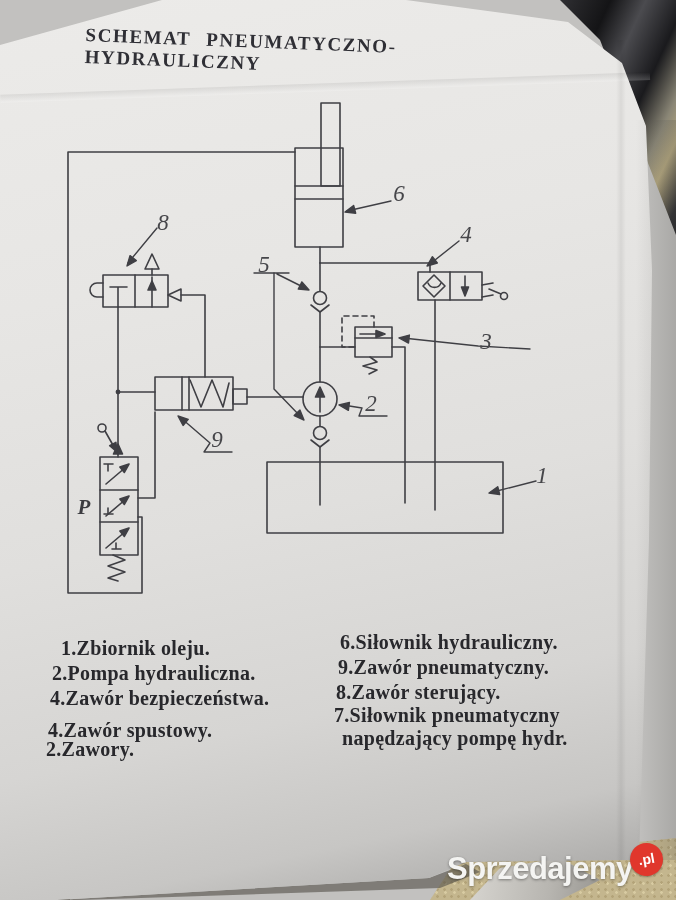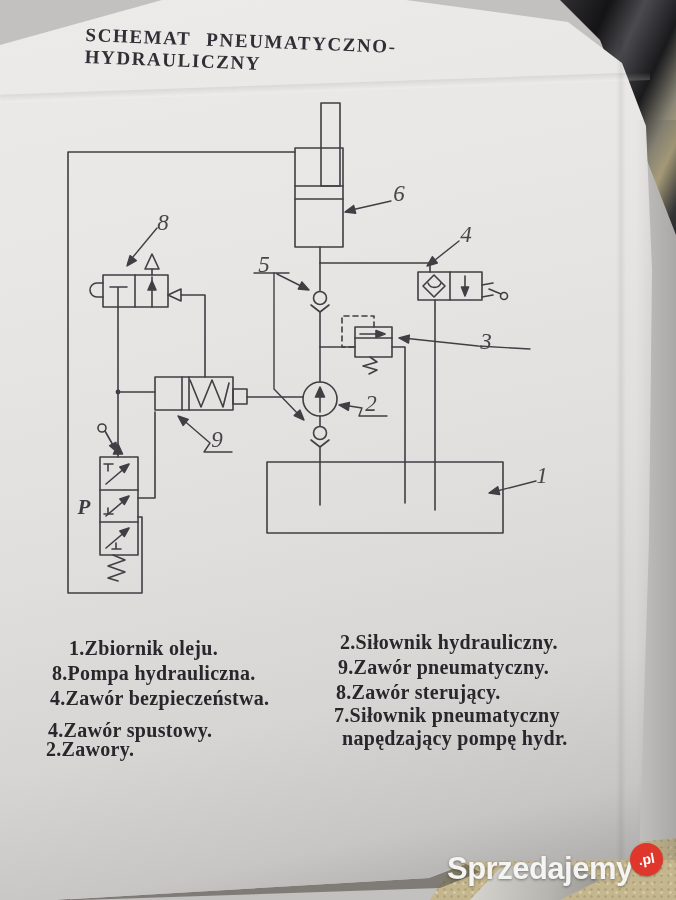--- a/index.html
+++ b/index.html
@@ -213,26 +213,26 @@
     <text class="num" x="466" y="242" text-anchor="middle">4</text>
     <text class="num" x="264" y="272" text-anchor="middle">5</text>
     <text class="num" x="486" y="349" text-anchor="middle">3</text>
     <text class="num" x="371" y="411" text-anchor="middle">2</text>
     <text class="num" x="217" y="447" text-anchor="middle">9</text>
     <text class="num" x="542" y="483" text-anchor="middle">1</text>
     <text class="pnum" x="84" y="514" text-anchor="middle">P</text>
   </g>
 </svg>
 
-<div class="abs leg" style="left:69px;top:637px">1.Zbiornik oleju.</div>
-<div class="abs leg" style="left:52px;top:662px">8.Pompa hydrauliczna.</div>
+<div class="abs leg" style="left:61px;top:637px">1.Zbiornik oleju.</div>
+<div class="abs leg" style="left:52px;top:662px">2.Pompa hydrauliczna.</div>
 <div class="abs leg" style="left:50px;top:687px">4.Zawór bezpieczeństwa.</div>
 <div class="abs leg" style="left:48px;top:719px">4.Zawór spustowy.</div>
 <div class="abs leg" style="left:46px;top:738px">2.Zawory.</div>
-<div class="abs leg" style="left:340px;top:631px">2.Siłownik hydrauliczny.</div>
+<div class="abs leg" style="left:340px;top:631px">6.Siłownik hydrauliczny.</div>
 <div class="abs leg" style="left:338px;top:656px">9.Zawór pneumatyczny.</div>
 <div class="abs leg" style="left:336px;top:681px">8.Zawór sterujący.</div>
 <div class="abs leg" style="left:334px;top:704px">7.Siłownik pneumatyczny</div>
 <div class="abs leg" style="left:342px;top:727px">napędzający pompę hydr.</div>
 
 <div class="abs" id="wm">
   <div id="wm-text">Sprzedajemy</div>
   <div id="wm-badge">
     <span>.pl</span>
   </div>

